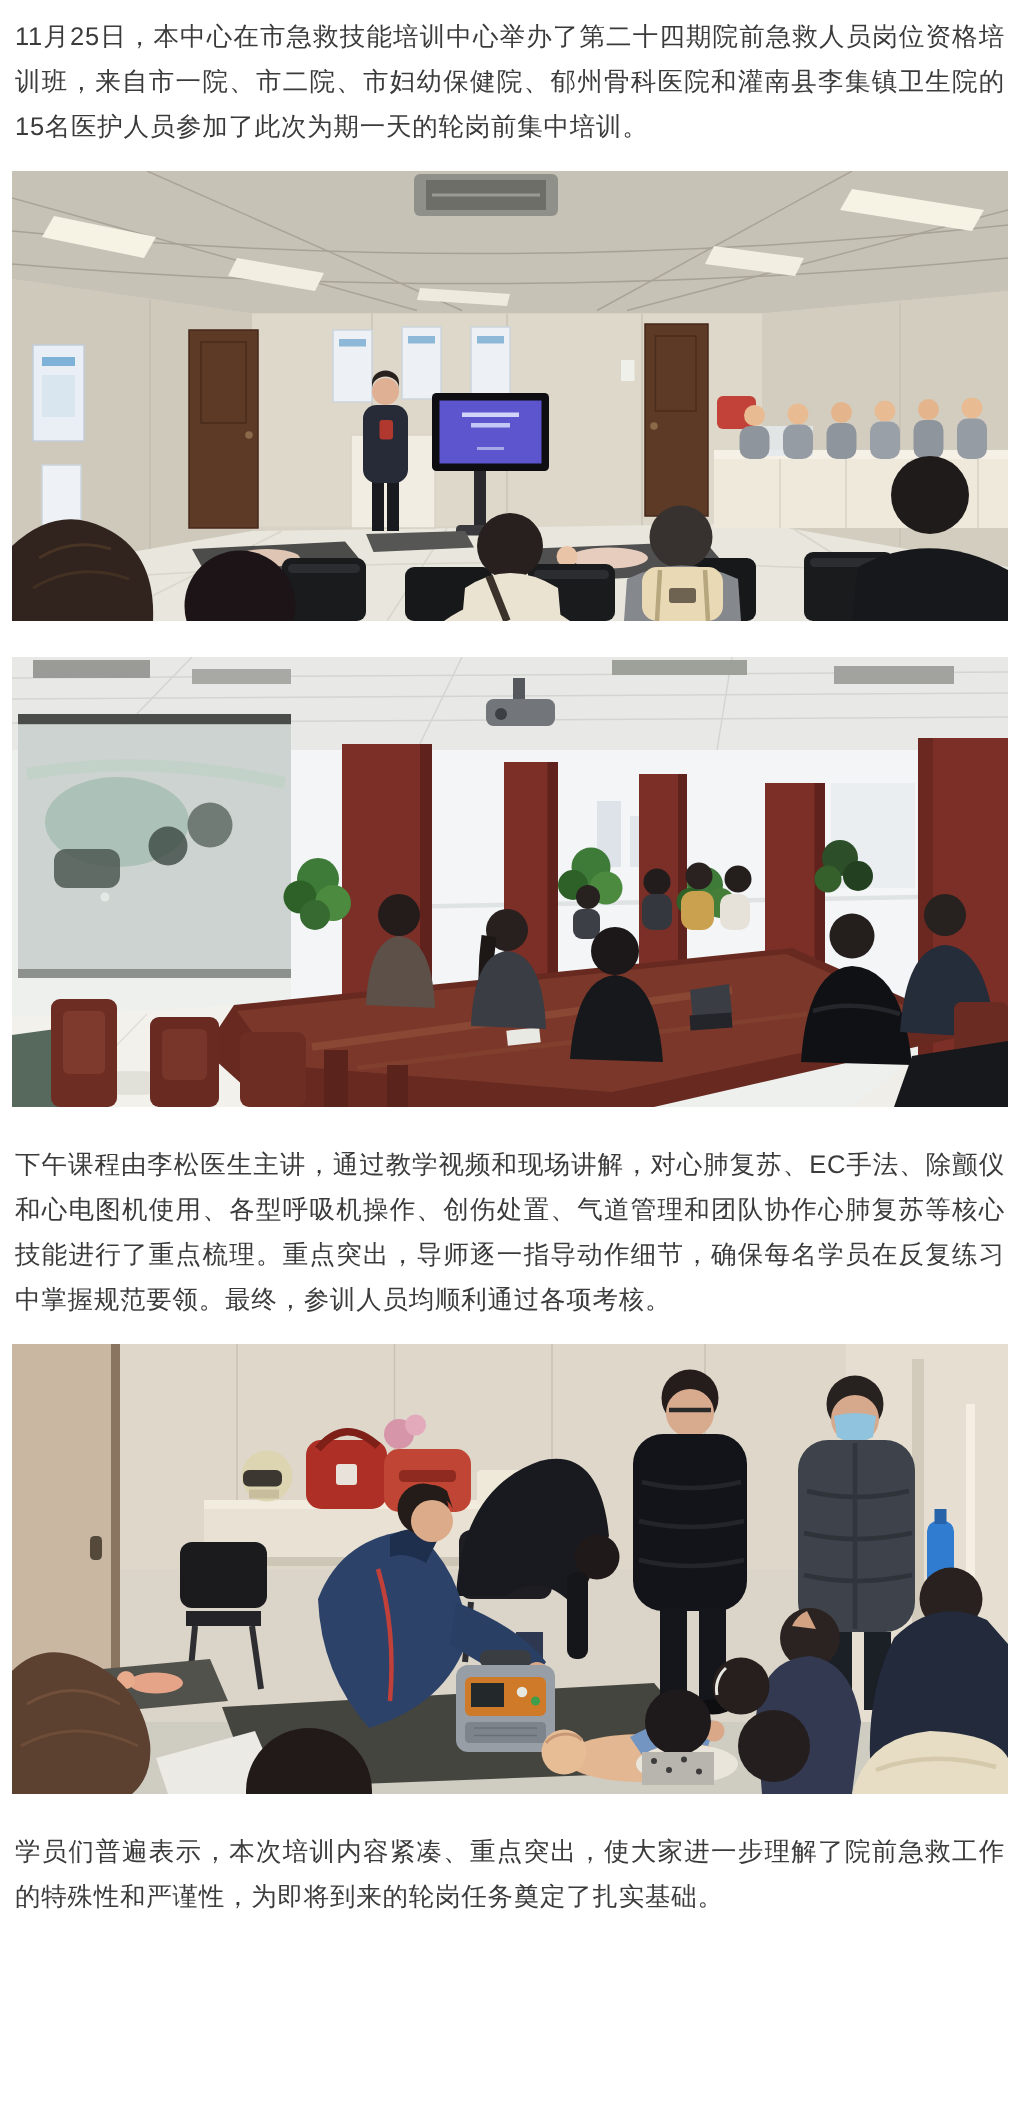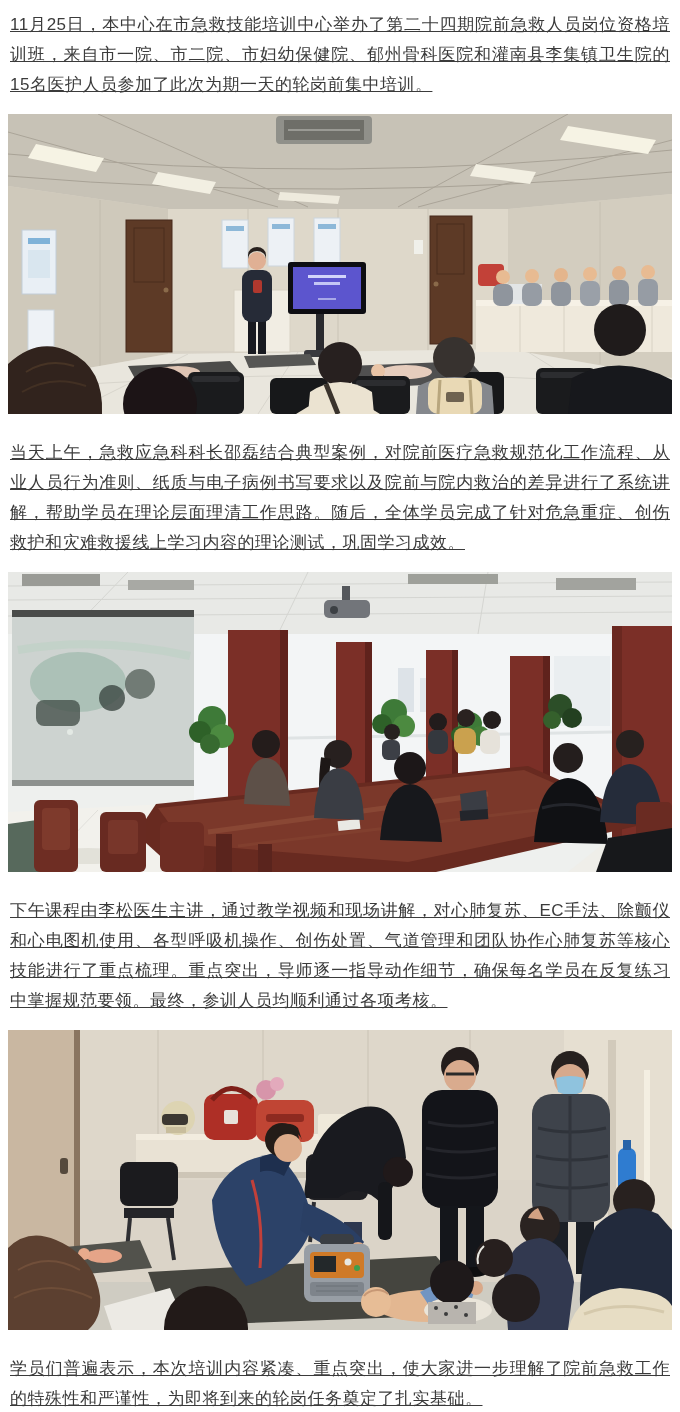--- a/index.html
+++ b/index.html
@@ -9,21 +9,20 @@
     color:#3b3b3b;
   }
   .article{padding:10px 8px 0;}
   .article p{
     margin:0 2px 14px;
     font-size:17px;
     line-height:30px;
     letter-spacing:.5px;
     text-align:justify;
     color:#3b3b3b;
-    text-decoration:underline;
   }
   figure.photo{
     margin:0 0 24px;
     width:664px;height:300px;
     overflow:hidden;
     background:#d8d2c6;
   }
   figure.photo svg{display:block;width:664px;height:300px;}
 </style>
 </head>
@@ -168,21 +167,20 @@
         <rect x="420" y="264" width="54" height="36" rx="10" fill="#e9d9b5"></rect>
         <line x1="432" y1="266" x2="430" y2="300" stroke="#b8a67e" stroke-width="3"></line>
         <line x1="462" y1="266" x2="464" y2="300" stroke="#b8a67e" stroke-width="3"></line>
         <rect x="438" y="278" width="18" height="10" rx="2" fill="#6e6250"></rect>
         <circle cx="612" cy="216" r="26" fill="#1f1b1b"></circle>
         <path d="M560,300 L564,264 Q612,238 664,266 L664,300 Z" fill="#17181c"></path>
       </g>
     </svg>
   </figure>
 
-  <p>当天上午，急救应急科科长邵磊结合典型案例，对院前医疗急救规范化工作流程、从业人员行为准则、纸质与电子病例书写要求以及院前与院内救治的差异进行了系统讲解，帮助学员在理论层面理清工作思路。随后，全体学员完成了针对危急重症、创伤救护和灾难救援线上学习内容的理论测试，巩固学习成效。</p>
 
   <figure class="photo">
     <svg viewBox="0 0 664 300">
       <rect width="664" height="300" fill="#eef0ee"></rect>
 
       <g>
         <rect x="0" y="0" width="664" height="62" fill="#e8e9e6"></rect>
         <line x1="0" y1="14" x2="664" y2="10" stroke="#d4d5d1"></line>
         <line x1="0" y1="28" x2="664" y2="24" stroke="#d4d5d1"></line>
         <line x1="0" y1="44" x2="664" y2="40" stroke="#d4d5d1"></line>

